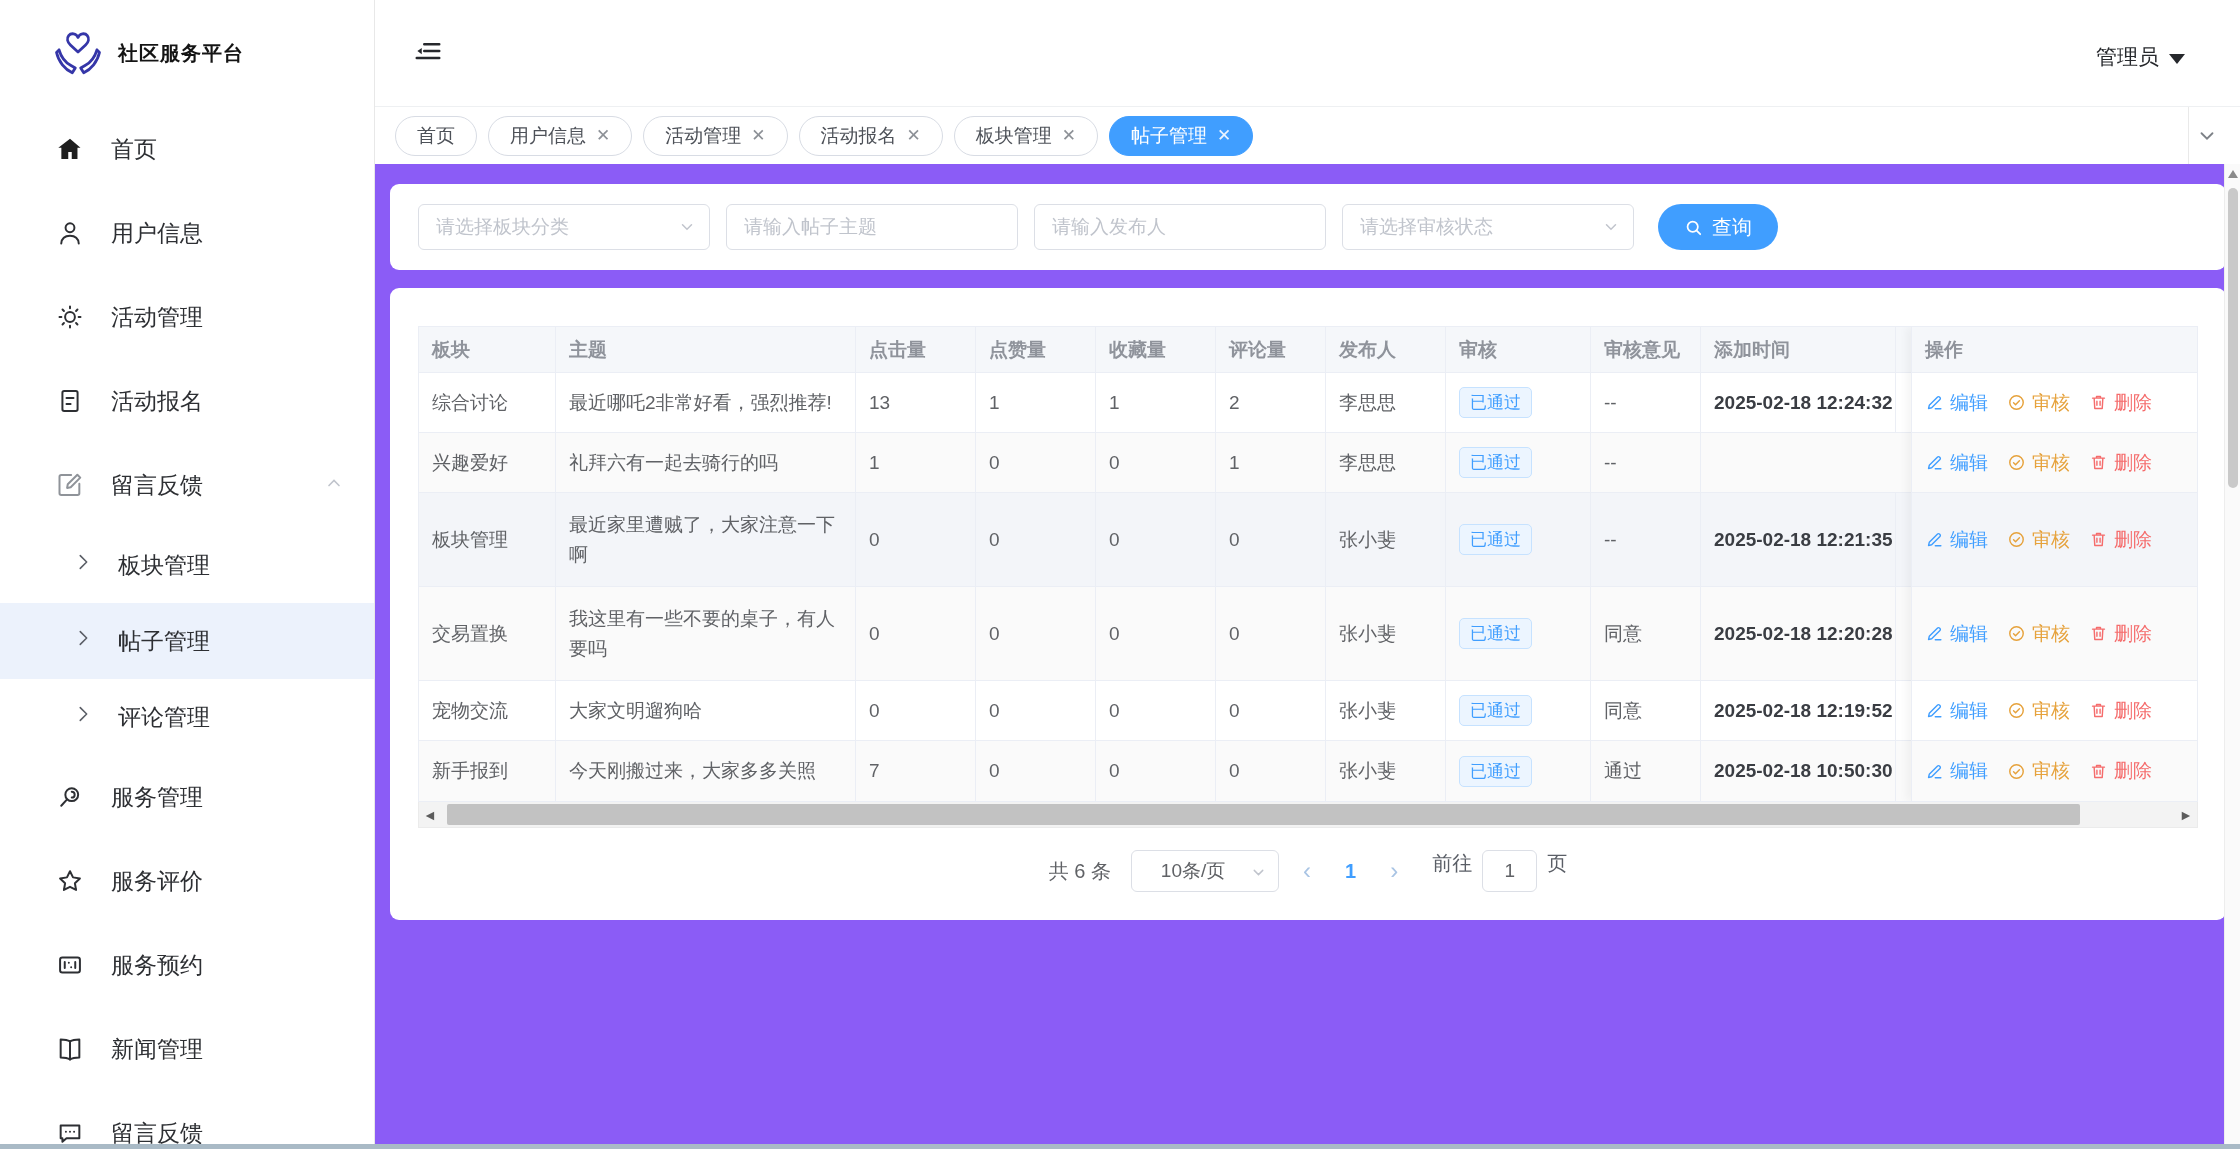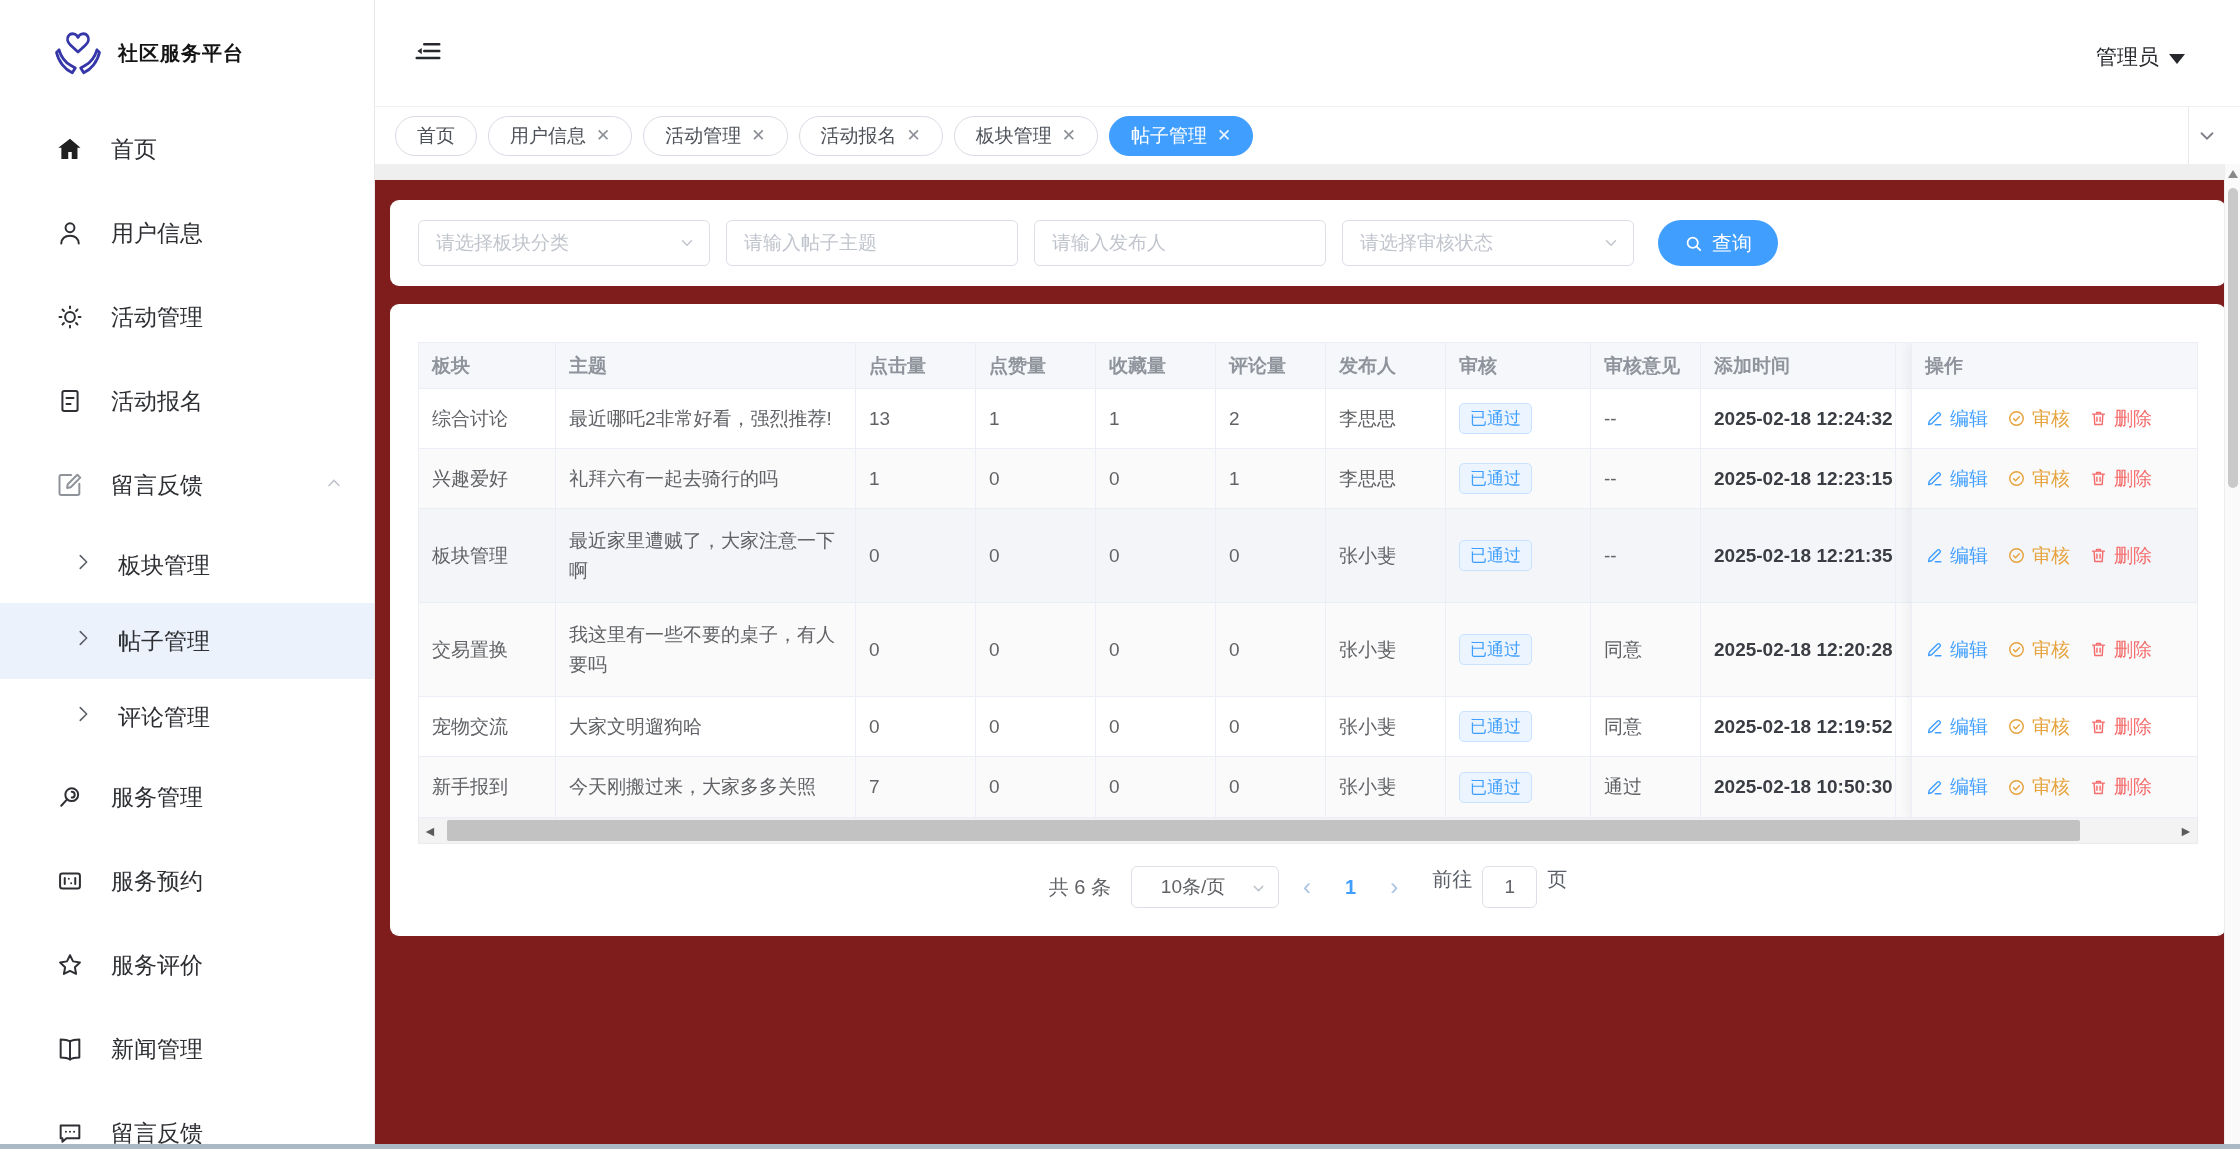--- a/index.html
+++ b/index.html
@@ -28,21 +28,21 @@
   .admin { display:flex; align-items:center; gap:10px; font-size:21px; color:#26282c; cursor:pointer;margin-top:8px; }
   .admin .tri { width:0; height:0; border-left:8px solid transparent; border-right:8px solid transparent; border-top:10px solid #26282c; margin-top:3px; }
 
   .tabbar { height:57px; background:#fff; display:flex; align-items:center; padding-left:20px; gap:11px; position:relative; }
   .tab { height:40px; border:1px solid #d8dce4; border-radius:20px; background:#fff; display:flex; align-items:center; padding:0 21px; gap:10px; font-size:19px; color:#4d5158; cursor:pointer; white-space:nowrap; }
   .tab .x { font-size:17px; color:#8d9197; }
   .tab.active { background:#409eff; border-color:#409eff; color:#fff; }
   .tab.active .x { color:#eaf4ff; }
   .tab-more { position:absolute; right:16px; top:0; width:36px; height:57px; border-left:1px solid #e9e9e9; display:flex; align-items:center; justify-content:center; background:#fff; cursor:pointer; }
 
-  .content { flex:1; background:#7f1d1d; padding:20px 14px 0 15px;margin-top:16px; }
+  .content { flex:1; background:#8b5cf6; padding:20px 14px 0 15px; }
   .card { background:#fff; border-radius:9px; }
   .search-card { padding:20px 28px; display:flex; align-items:center; gap:16px; }
   .fld { position:relative; }
   .fld input { width:292px; height:46px; border:1px solid #dcdfe6; border-radius:6px; padding:0 17px; font-size:19px; color:#606266; outline:none; font-family:inherit; background:#fff; }
   .fld input::placeholder { color:#c0c4cc; }
   .fld .chev { position:absolute; right:14px; top:14px; pointer-events:none; }
   .btn-search { height:46px; border:none; border-radius:23px; background:#409eff; color:#fff; font-size:20px; padding:0 26px; margin-left:8px; display:flex; align-items:center; gap:9px; cursor:pointer; font-family:inherit; }
 
   
   .table-card { margin-top:18px; padding:38px 28px 28px; }
@@ -199,34 +199,34 @@
               <path d="M9.3 14.2 4.5 19.5"></path>
               <path d="M13.5 7.5a2.5 2.5 0 0 1 2.5 2.5 2.5 2.5 0 0 1-2.5 2.5"></path>
             </svg>
         </span>
         <span>服务管理</span>
       </div>
 
       <div class="nav-item">
         <span class="micon">
           <svg class="ic" width="28" height="28" viewBox="0 0 24 24">
+              <path d="m12 3.6 2.6 5.3 5.9.9-4.3 4.1 1 5.8L12 17l-5.2 2.7 1-5.8-4.3-4.1 5.9-.9z"></path>
+            </svg>
+        </span>
+        <span>服务评价</span>
+      </div>
+
+      <div class="nav-item">
+        <span class="micon">
+          <svg class="ic" width="28" height="28" viewBox="0 0 24 24">
               <rect x="3.5" y="5.5" width="17" height="13" rx="2"></rect>
               <path d="M7.5 9.5v5M16.5 9.5v5M11 10h.01M13 14h.01"></path>
             </svg>
         </span>
         <span>服务预约</span>
-      </div>
-
-      <div class="nav-item">
-        <span class="micon">
-          <svg class="ic" width="28" height="28" viewBox="0 0 24 24">
-              <path d="m12 3.6 2.6 5.3 5.9.9-4.3 4.1 1 5.8L12 17l-5.2 2.7 1-5.8-4.3-4.1 5.9-.9z"></path>
-            </svg>
-        </span>
-        <span>服务评价</span>
       </div>
 
       <div class="nav-item">
         <span class="micon">
           <svg class="ic" width="28" height="28" viewBox="0 0 24 24">
               <path d="M12 5.5C10 4.2 7.6 3.8 4 3.8v15.4c3.6 0 6 .4 8 1.7 2-1.3 4.4-1.7 8-1.7V3.8c-3.6 0-6 .4-8 1.7z"></path>
               <path d="M12 5.5v15.4"></path>
             </svg>
         </span>
         <span>新闻管理</span>
@@ -419,23 +419,20 @@
                   </div>
                 <div class="cell c6">
                     <span>李思思</span>
                   </div>
                 <div class="cell c7">
                     <span class="badge">已通过</span>
                   </div>
                 <div class="cell c8">
                     <span>--</span>
                   </div>
-                <div class="cell c9">
-                    <span>2025-02-18 12:23:15</span>
-                  </div>
                 <div class="cell c10"></div>
               </div>
 
               <div class="trow hover r-l">
                 <div class="cell c0">
                     <span>板块管理</span>
                   </div>
                 <div class="cell c1">
                     <span>最近家里遭贼了，大家注意一下啊</span>
                   </div>

